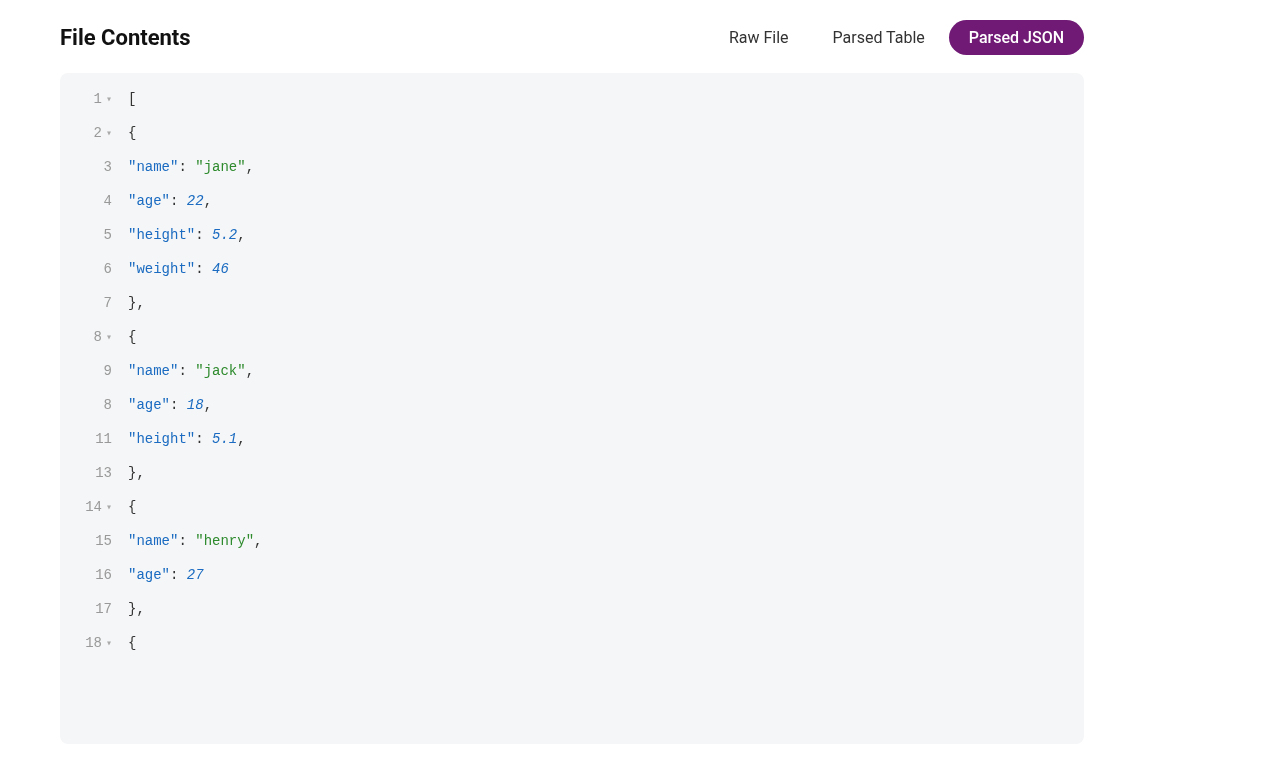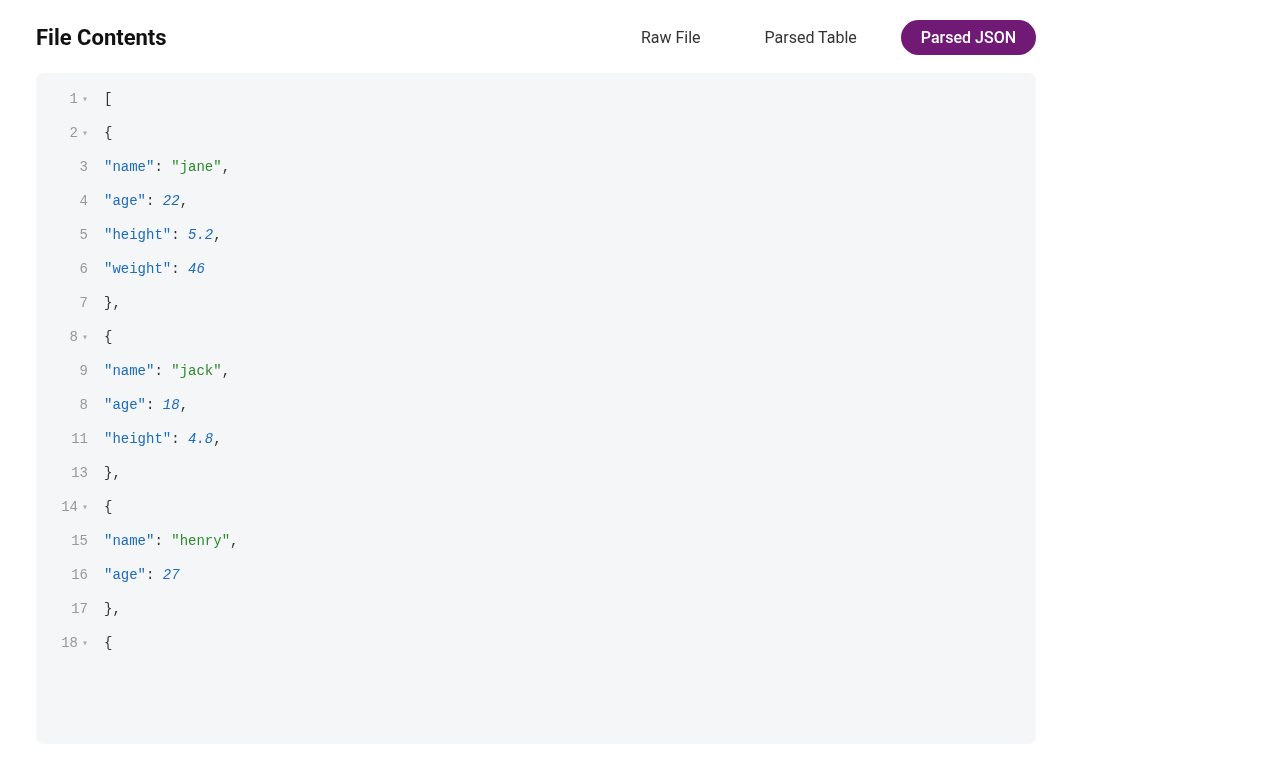--- a/index.html
+++ b/index.html
@@ -13,40 +13,41 @@
       background: #fff;
       width: 1272px;
       height: 771px;
       overflow: hidden;
     }
 
     .page-container {
       width: 1072px;
       height: 771px;
       background: #fff;
-      padding: 20px 36px;
+      padding: 20px 24px;
+      margin-left: 36px;
     }
 
     .header {
       display: flex;
       align-items: center;
       justify-content: space-between;
       margin-bottom: 18px;
     }
 
     .page-title {
       font-size: 22px;
       font-weight: 700;
       color: #111;
     }
 
     .tab-group {
       display: flex;
       align-items: center;
-      gap: 24px;
+      gap: 4px;
     }
 
     .tab-btn {
       padding: 8px 20px;
       border-radius: 20px;
       border: none;
       background: transparent;
       font-size: 16px;
       color: #333;
       cursor: pointer;
@@ -221,21 +222,21 @@
         <div class="code-line">
           <div class="line-number-cell">
             <span>8</span>
           </div>
           <div class="line-content"><span class="key">"age"</span><span class="punct">: </span><span class="number-val">18</span><span class="punct">,</span></div>
         </div>
         <div class="code-line">
           <div class="line-number-cell">
             <span>11</span>
           </div>
-          <div class="line-content"><span class="key">"height"</span><span class="punct">: </span><span class="number-val">4.8</span><span class="punct">,</span></div>
+          <div class="line-content"><span class="key">"height"</span><span class="punct">: </span><span class="number-val">5.1</span><span class="punct">,</span></div>
         </div>
         <div class="code-line">
           <div class="line-number-cell">
             <span>13</span>
           </div>
           <div class="line-content"><span class="punct">},</span></div>
         </div>
         <div class="code-line">
           <div class="line-number-cell">
             <span>14</span>

